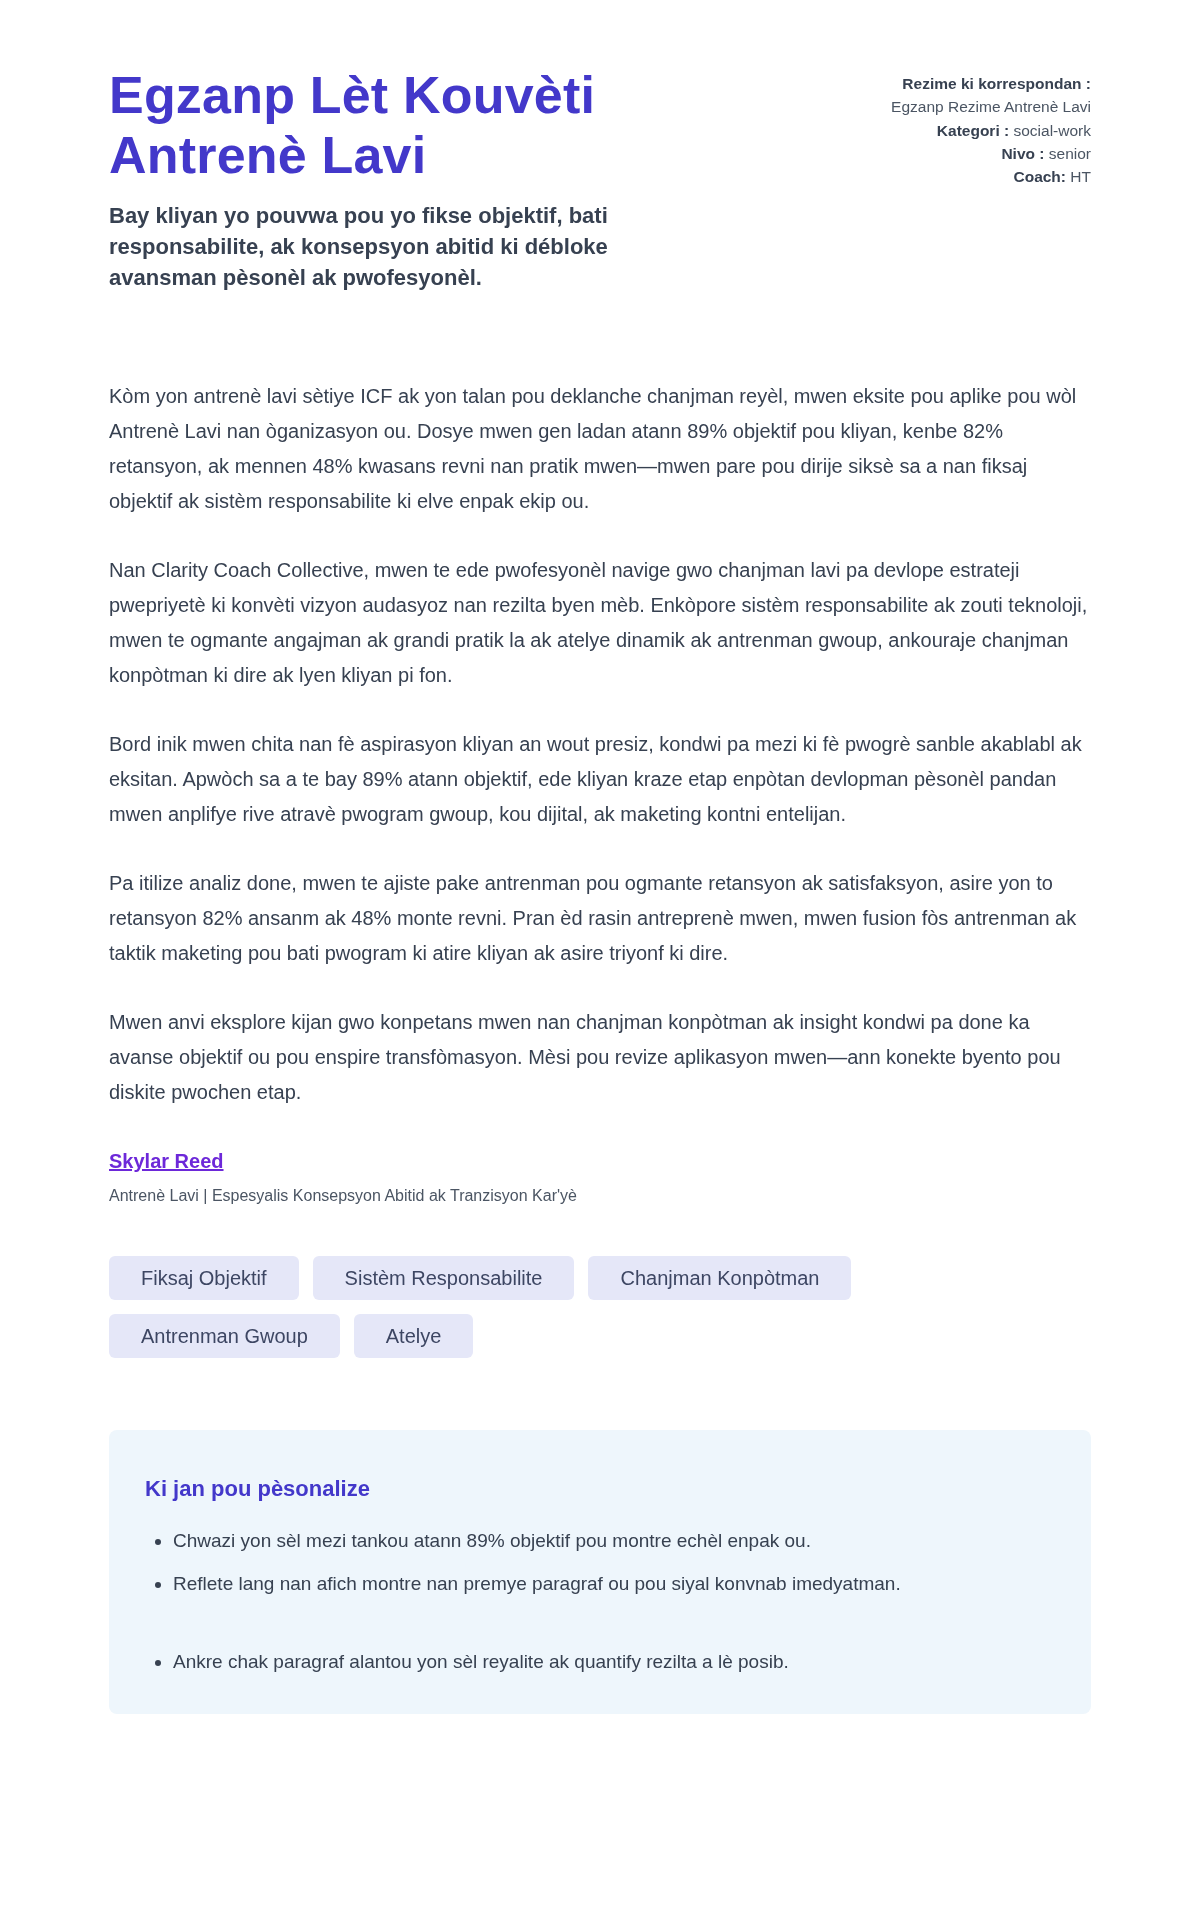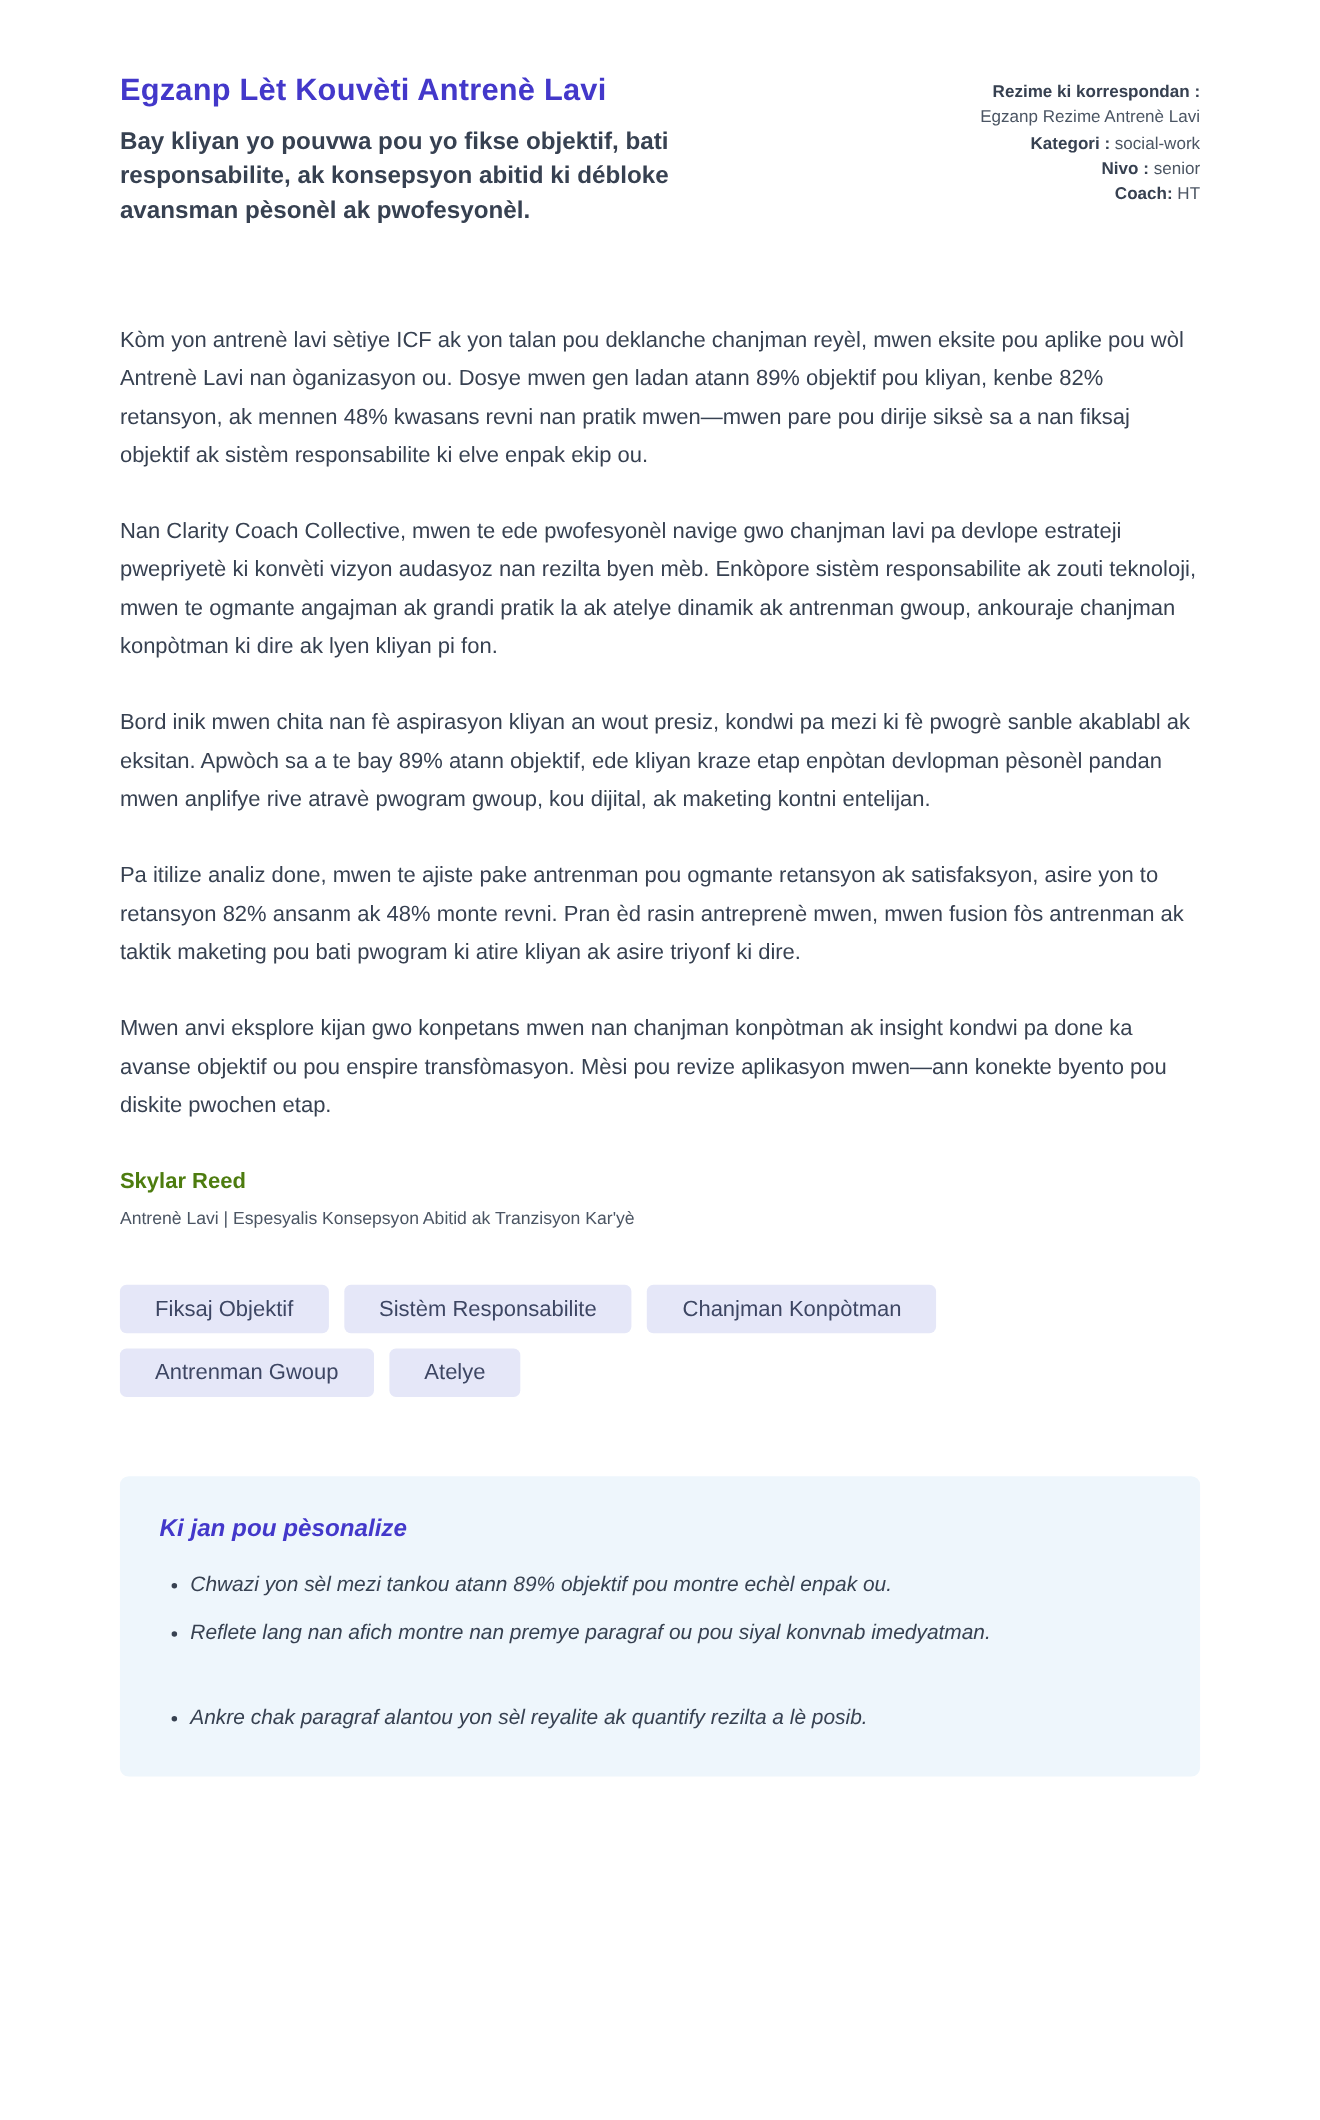--- a/index.html
+++ b/index.html
@@ -10,53 +10,53 @@
     margin:0 auto;
     font-family:"Liberation Sans","DejaVu Sans",sans-serif;
     color:var(--body-text,#374151);
   }
   .page { width:982px; margin:0 auto; padding:66px 0 70px; }
 
   
   .header { display:flex; justify-content:space-between; align-items:flex-start; margin-bottom:86px; }
   .header-left { max-width:640px; }
   .page-title {
-    font-size:28px; font-weight:700; line-height:1.15;
+    font-size:52px; font-weight:700; line-height:1.15;
     color:var(--accent,#4338ca); margin-bottom:14px; letter-spacing:.2px;
   }
   .page-subtitle {
     font-size:22px; font-weight:700; line-height:1.42;
     color:var(--heading-text,#374151); max-width:565px;
   }
   .meta {
     width:214px; text-align:right; padding-top:6px;
     font-size:15.5px; line-height:1.5; color:var(--muted-text,#4b5563);
   }
   .meta-label { font-weight:700; color:var(--heading-text,#374151); }
 
   
   .greeting {
     font-size:20px; font-weight:700; color:var(--accent,#4338ca);
     margin-bottom:34px; line-height:1.4;
   }
   .para { font-size:20px; line-height:1.75; margin-bottom:34px; color:var(--body-text,#374151); }
-  .signature-name { margin-top:40px; margin-bottom:12px; font-size:20px; font-weight:700; color:#4d7c0f; }
+  .signature-name { margin-top:40px; margin-bottom:12px; font-size:20px; font-weight:700; color:#6d28d9;text-decoration:underline; }
   .signature-role { font-size:16px; line-height:1.4; color:var(--muted-text,#4b5563); }
 
   
   .tags { display:flex; flex-wrap:wrap; gap:14px; margin-top:48px; }
   .tag {
     display:inline-block; background:var(--chip-bg,#e5e7f8); color:var(--chip-text,#3d4663);
     font-size:20px; line-height:1; padding:12px 32px; border-radius:6px; white-space:nowrap;
   }
 
   
   .tipbox {
     margin-top:72px; background:var(--tipbox-bg,#eef6fc);
-    border-radius:8px; padding:34px 36px 38px;font-style:italic;
+    border-radius:8px; padding:46px 36px 38px;
   }
   .tipbox-title { font-size:22px; font-weight:700; color:var(--accent,#4338ca); margin-bottom:24px; }
   .tips-list { list-style:disc; padding-left:28px; }
   .tips-list li { font-size:19px; line-height:1.55; margin-bottom:14px; max-width:800px; color:var(--body-text,#374151); }
   .tips-list li:last-child { margin-bottom:0;margin-top:48px; }
 </style>
 </head>
 <body>
 
 <div class="page">

